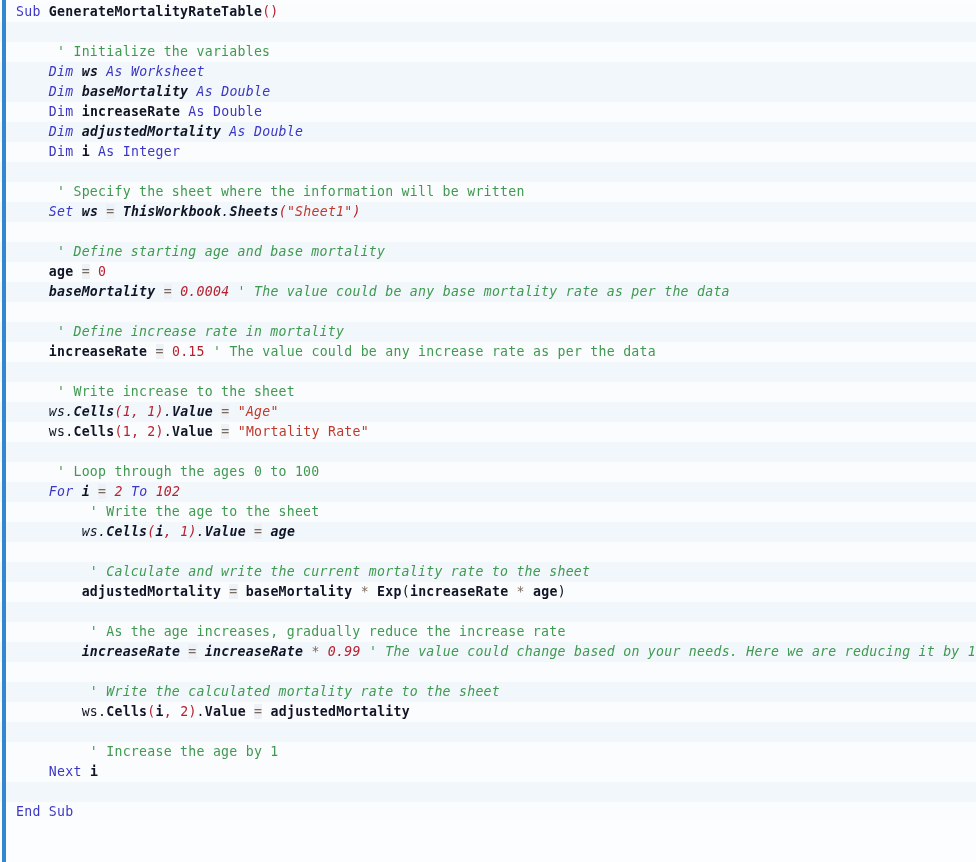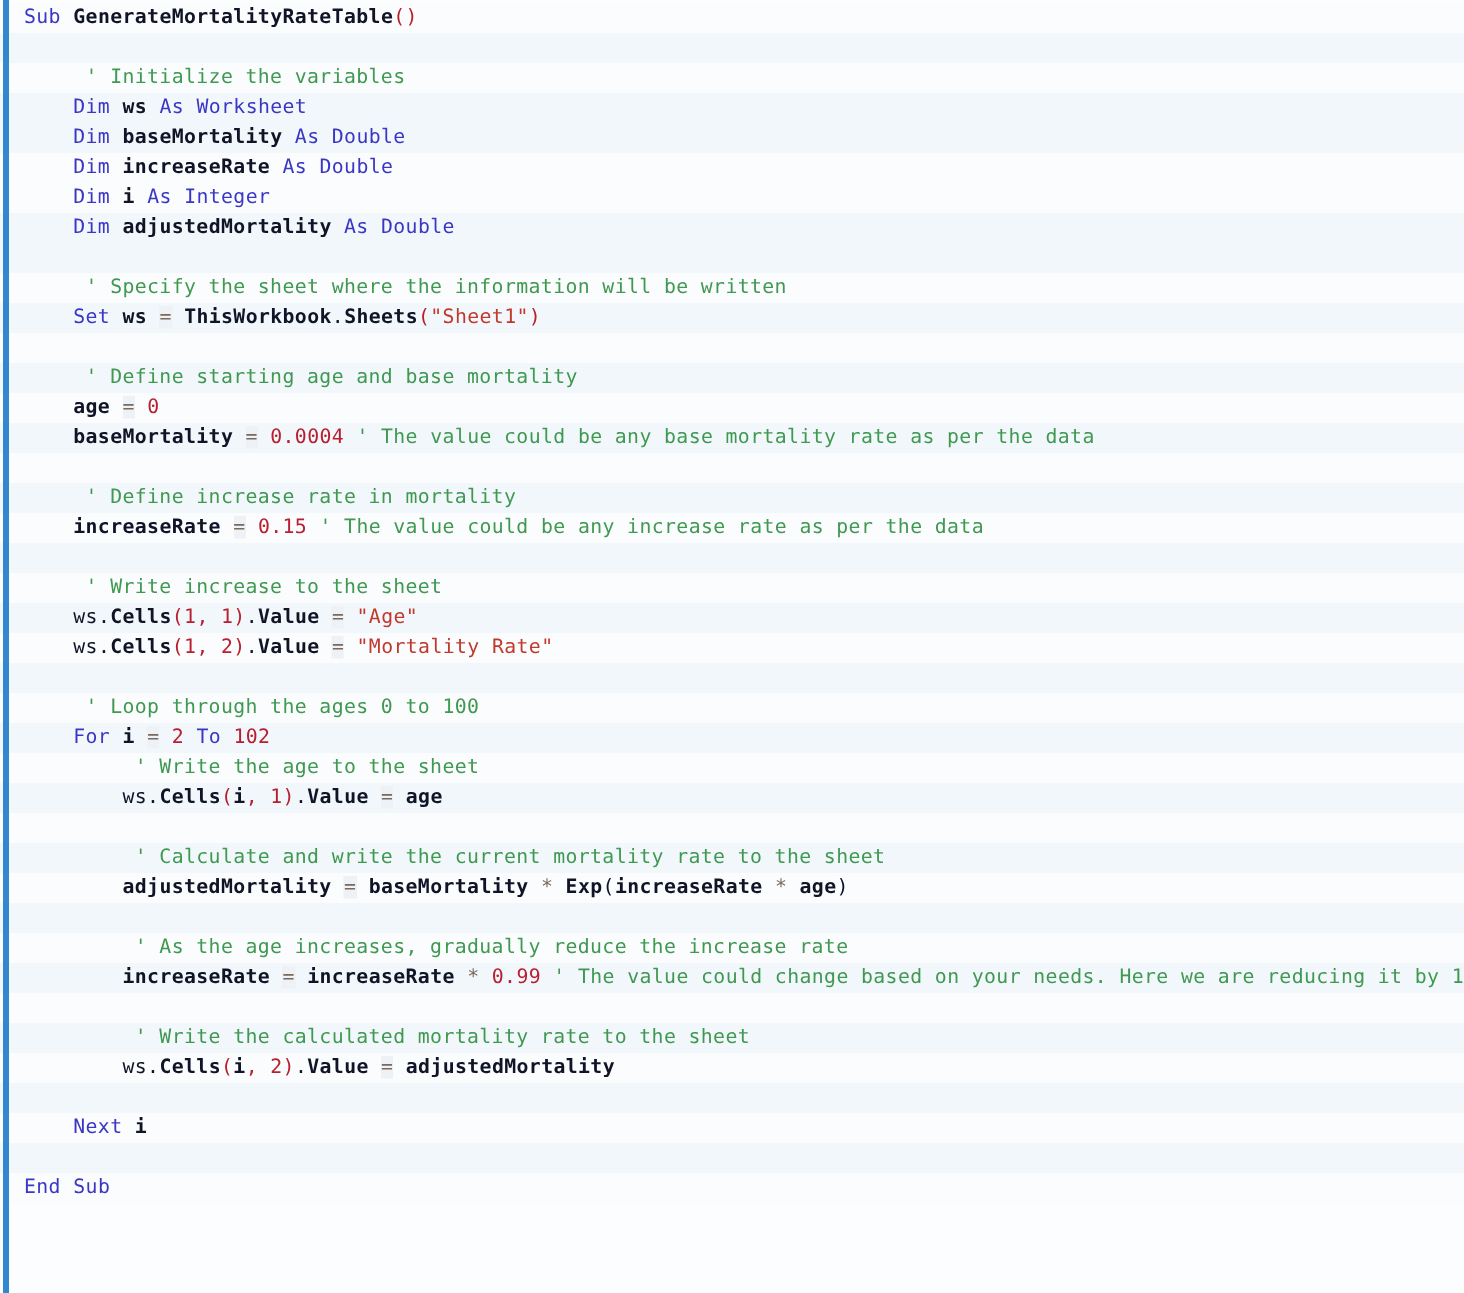--- a/index.html
+++ b/index.html
@@ -44,21 +44,21 @@
     height: 20px;
     line-height: 20px;
     white-space: pre;
     font-size: 13.2px;
     font-family: "DejaVu Sans Mono", "Liberation Mono", monospace;
     padding-left: 16px;
     box-sizing: border-box;
     letter-spacing: 0.02em;
   }
   .code-line.odd  { background: #fbfcfe; }
-  .code-line.even { background: #f2f7fc; }
+  .code-line.even { background: #f2f7fc; font-style: italic; }
 
   
   .tok-kw       { color: #3b37c4; }
   .tok-id       { color: #101426; font-weight: 700; }
   .tok-plain    { color: #101426; }
   .tok-com      { color: #3f9950; }
   .tok-str      { color: #c0392b; }
   .tok-num      { color: #b8202f; }
   .tok-punct    { color: #b8202f; }
   .tok-op       { color: #7a6a5c; background: #eef2f6; }
@@ -69,22 +69,22 @@
 
 <div id="code-block">
   <div id="gutter-accent"></div>
   <div id="code-lines">
       <div class="code-line odd"><span class="tok-kw">Sub</span><span class="tok-plain"> </span><span class="tok-id">GenerateMortalityRateTable</span><span class="tok-punct">()</span></div>
       <div class="code-line even">&nbsp;</div>
       <div class="code-line odd"><span class="tok-com">     ' Initialize the variables</span></div>
       <div class="code-line even"><span class="tok-plain">    </span><span class="tok-kw">Dim</span><span class="tok-plain"> </span><span class="tok-id">ws</span><span class="tok-plain"> </span><span class="tok-kw">As</span><span class="tok-plain"> </span><span class="tok-kw">Worksheet</span></div>
       <div class="code-line even"><span class="tok-plain">    </span><span class="tok-kw">Dim</span><span class="tok-plain"> </span><span class="tok-id">baseMortality</span><span class="tok-plain"> </span><span class="tok-kw">As</span><span class="tok-plain"> </span><span class="tok-kw">Double</span></div>
       <div class="code-line odd"><span class="tok-plain">    </span><span class="tok-kw">Dim</span><span class="tok-plain"> </span><span class="tok-id">increaseRate</span><span class="tok-plain"> </span><span class="tok-kw">As</span><span class="tok-plain"> </span><span class="tok-kw">Double</span></div>
+      <div class="code-line even"><span class="tok-plain">    </span><span class="tok-kw">Dim</span><span class="tok-plain"> </span><span class="tok-id">adjustedMortality</span><span class="tok-plain"> </span><span class="tok-kw">As</span><span class="tok-plain"> </span><span class="tok-kw">Double</span></div>
       <div class="code-line odd"><span class="tok-plain">    </span><span class="tok-kw">Dim</span><span class="tok-plain"> </span><span class="tok-id">i</span><span class="tok-plain"> </span><span class="tok-kw">As</span><span class="tok-plain"> </span><span class="tok-kw">Integer</span></div>
-      <div class="code-line even"><span class="tok-plain">    </span><span class="tok-kw">Dim</span><span class="tok-plain"> </span><span class="tok-id">adjustedMortality</span><span class="tok-plain"> </span><span class="tok-kw">As</span><span class="tok-plain"> </span><span class="tok-kw">Double</span></div>
       <div class="code-line even">&nbsp;</div>
       <div class="code-line odd"><span class="tok-com">     ' Specify the sheet where the information will be written</span></div>
       <div class="code-line even"><span class="tok-plain">    </span><span class="tok-kw">Set</span><span class="tok-plain"> </span><span class="tok-id">ws</span><span class="tok-plain"> </span><span class="tok-op">=</span><span class="tok-plain"> </span><span class="tok-id">ThisWorkbook</span><span class="tok-plain">.</span><span class="tok-id">Sheets</span><span class="tok-punct">(</span><span class="tok-str">"Sheet1"</span><span class="tok-punct">)</span></div>
       <div class="code-line odd">&nbsp;</div>
       <div class="code-line even"><span class="tok-com">     ' Define starting age and base mortality</span></div>
       <div class="code-line odd"><span class="tok-plain">    </span><span class="tok-id">age</span><span class="tok-plain"> </span><span class="tok-op">=</span><span class="tok-plain"> </span><span class="tok-num">0</span></div>
       <div class="code-line even"><span class="tok-plain">    </span><span class="tok-id">baseMortality</span><span class="tok-plain"> </span><span class="tok-op">=</span><span class="tok-plain"> </span><span class="tok-num">0.0004</span><span class="tok-plain"> </span><span class="tok-com">' The value could be any base mortality rate as per the data</span></div>
       <div class="code-line odd">&nbsp;</div>
       <div class="code-line even"><span class="tok-com">     ' Define increase rate in mortality</span></div>
       <div class="code-line odd"><span class="tok-plain">    </span><span class="tok-id">increaseRate</span><span class="tok-plain"> </span><span class="tok-op">=</span><span class="tok-plain"> </span><span class="tok-num">0.15</span><span class="tok-plain"> </span><span class="tok-com">' The value could be any increase rate as per the data</span></div>
@@ -100,17 +100,18 @@
       <div class="code-line odd">&nbsp;</div>
       <div class="code-line even"><span class="tok-com">         ' Calculate and write the current mortality rate to the sheet</span></div>
       <div class="code-line odd"><span class="tok-plain">        </span><span class="tok-id">adjustedMortality</span><span class="tok-plain"> </span><span class="tok-op">=</span><span class="tok-plain"> </span><span class="tok-id">baseMortality</span><span class="tok-plain"> </span><span class="tok-op2">*</span><span class="tok-plain"> </span><span class="tok-id">Exp</span><span class="tok-plain">(</span><span class="tok-id">increaseRate</span><span class="tok-plain"> </span><span class="tok-op2">*</span><span class="tok-plain"> </span><span class="tok-id">age</span><span class="tok-plain">)</span></div>
       <div class="code-line even">&nbsp;</div>
       <div class="code-line odd"><span class="tok-com">         ' As the age increases, gradually reduce the increase rate</span></div>
       <div class="code-line even"><span class="tok-plain">        </span><span class="tok-id">increaseRate</span><span class="tok-plain"> </span><span class="tok-op">=</span><span class="tok-plain"> </span><span class="tok-id">increaseRate</span><span class="tok-plain"> </span><span class="tok-op2">*</span><span class="tok-plain"> </span><span class="tok-num">0.99</span><span class="tok-plain"> </span><span class="tok-com">' The value could change based on your needs. Here we are reducing it by 1% each year</span></div>
       <div class="code-line odd">&nbsp;</div>
       <div class="code-line even"><span class="tok-com">         ' Write the calculated mortality rate to the sheet</span></div>
       <div class="code-line odd"><span class="tok-plain">        </span><span class="tok-plain">ws</span><span class="tok-plain">.</span><span class="tok-id">Cells</span><span class="tok-punct">(</span><span class="tok-id">i</span><span class="tok-punct">, </span><span class="tok-num">2</span><span class="tok-punct">)</span><span class="tok-plain">.</span><span class="tok-id">Value</span><span class="tok-plain"> </span><span class="tok-op">=</span><span class="tok-plain"> </span><span class="tok-id">adjustedMortality</span></div>
       <div class="code-line even">&nbsp;</div>
+      <div class="code-line odd"><span class="tok-com">         ' Increase the age by 1</span></div>
       <div class="code-line odd"><span class="tok-plain">    </span><span class="tok-kw">Next</span><span class="tok-plain"> </span><span class="tok-id">i</span></div>
       <div class="code-line even">&nbsp;</div>
       <div class="code-line odd"><span class="tok-kw">End</span><span class="tok-plain"> </span><span class="tok-kw">Sub</span></div>
     </div>
 </div>
 
 </body></html>

